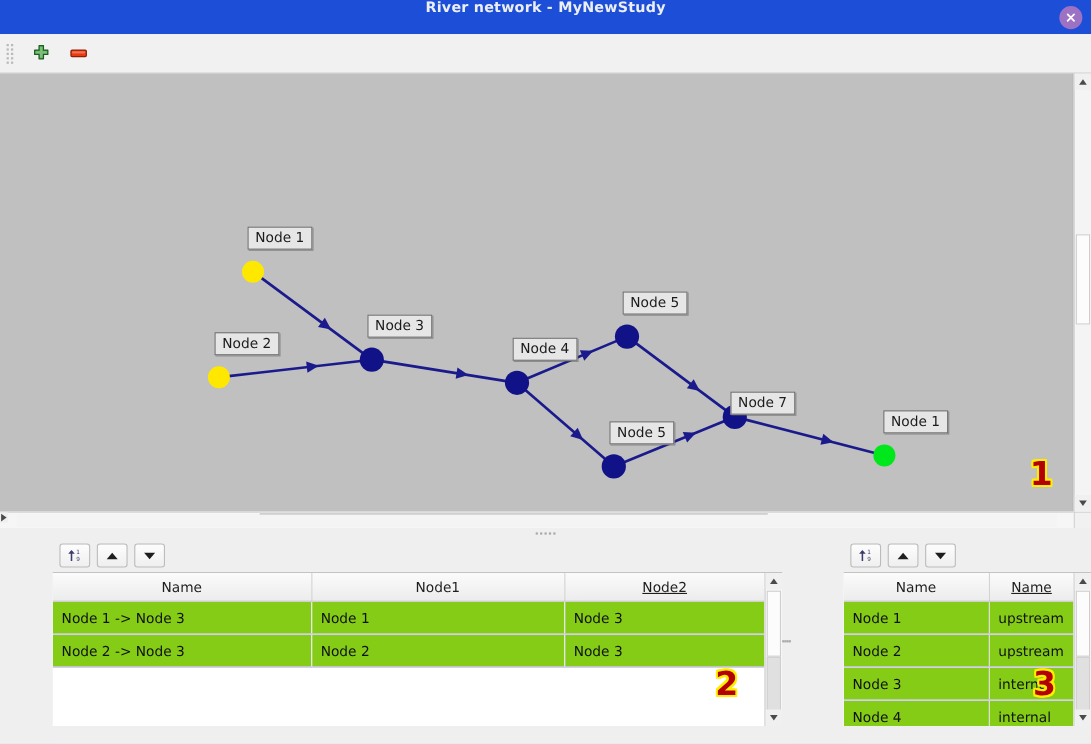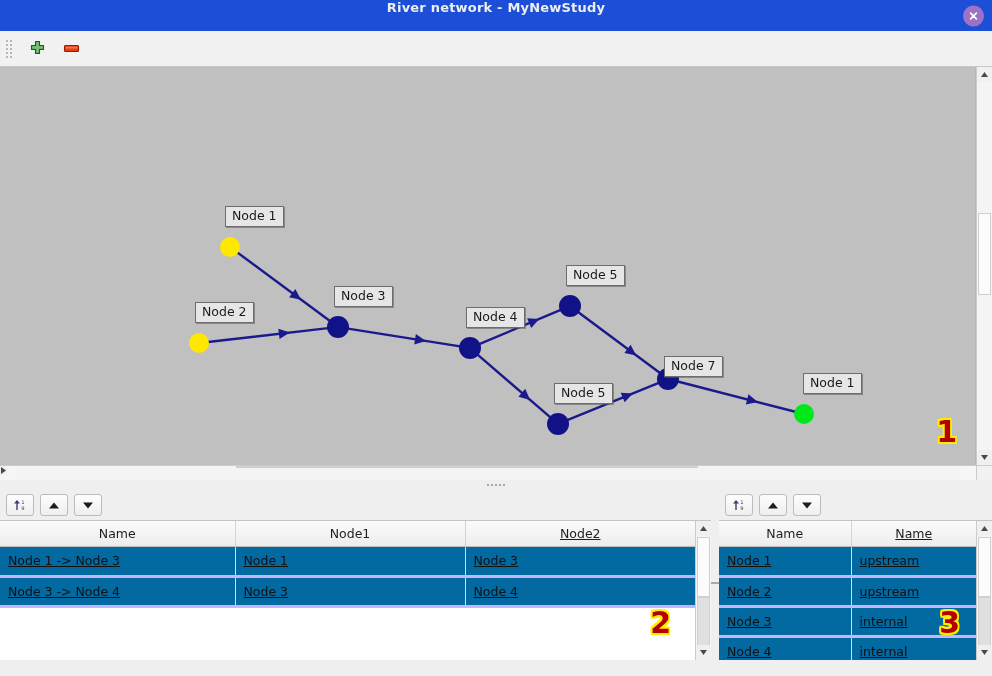--- a/index.html
+++ b/index.html
@@ -74,21 +74,21 @@
 
   
   .splitter {
     flex: 0 0 10px; height: 10px; background: #efeff0;
     display: flex; align-items: center; justify-content: center; cursor: row-resize;
   }
   .splitter i { width: 2px; height: 2px; background: #a8a8a8; margin: 0 1px; display: block; }
 
   
   .bottom { flex: 1 1 auto; display: flex; min-height: 0; background: #efeff0; }
-  .pane { display: flex; flex-direction: column; min-width: 0; position: relative; }
+  .pane { display: flex; flex-direction: column; min-width: 0; position: relative; padding-left: 48px; }
   .pane-left { flex: 0 0 711px; }
   .pane-div { flex: 0 0 3px; background: #efeff0; cursor: col-resize; display:flex; align-items:center; justify-content:center; }
   .pane-div i { width: 2px; height: 2px; background: #a8a8a8; display:block; margin: 1px 0;}
   .pane-right { flex: 1 1 auto; }
 
   .pane-toolbar { flex: 0 0 30px; height: 30px; display: flex; align-items: center; gap: 6px; padding-left: 6px; background: #efeff0; }
   .tbtn {
     width: 28px; height: 22px; background: linear-gradient(#fdfdfd,#efefef);
     border: 1px solid #bcbcbc; border-radius: 3px;
     display: flex; align-items: center; justify-content: center; cursor: pointer;
@@ -97,22 +97,22 @@
   .table-area { flex: 1 1 auto; display: flex; min-height: 0; border-top: 1px solid #c3c3c3; }
   .tbl-scroll { flex: 1 1 auto; min-width: 0; overflow: hidden; background: #fff; }
   table { width: 100%; border-collapse: collapse; table-layout: fixed; }
   thead th {
     height: 25px; background: linear-gradient(#fbfbfb,#ececed);
     border-bottom: 1px solid #bdbdbd; border-right: 1px solid #d3d3d3;
     font-size: 12.5px; font-weight: normal; color: #1e1e1e; text-align: center;
   }
   thead th:last-child { border-right: none; text-decoration: underline; }
   tbody td {
-    height: 30px; border-bottom: 3px solid #c4b5fd; border-right: 1px solid #dcdcdc;
-    font-size: 12.5px; color: #111; padding-left: 8px; background: #0369a1; white-space: nowrap; overflow: hidden; text-decoration: underline;
+    height: 30px; border-bottom: 1px solid #c4b5fd; border-right: 1px solid #dcdcdc;
+    font-size: 12.5px; color: #111; padding-left: 8px; background: #84cc16; white-space: nowrap; overflow: hidden;
   }
   tbody td:last-child { border-right: none; }
 
   .pane-bottom-pad { flex: 0 0 16px; background: #efeff0; }
 </style>
 </head>
 <body>
 
 <div class="window">
 
@@ -277,23 +277,23 @@
                   <th>Node2</th>
                 </tr>
               </thead>
             <tbody id="reaches-body">
                 <tr>
                   <td>Node 1 -&gt; Node 3</td>
                   <td>Node 1</td>
                   <td>Node 3</td>
                 </tr>
                 <tr>
-                  <td>Node 3 -&gt; Node 4</td>
+                  <td>Node 2 -&gt; Node 3</td>
+                  <td>Node 2</td>
                   <td>Node 3</td>
-                  <td>Node 4</td>
                 </tr>
               </tbody>
           </table>
         </div>
         <div class="vsb">
           <div class="sb-track" style="left:1px;top:15px;right:1px;bottom:15px;"></div>
           <div class="sb-btn sb-up">
             <svg width="9" height="7" viewBox="0 0 9 7">
                 <path d="M4.5 1 L8 6 L1 6 Z" fill="#4a4a4a"></path>
               </svg>

